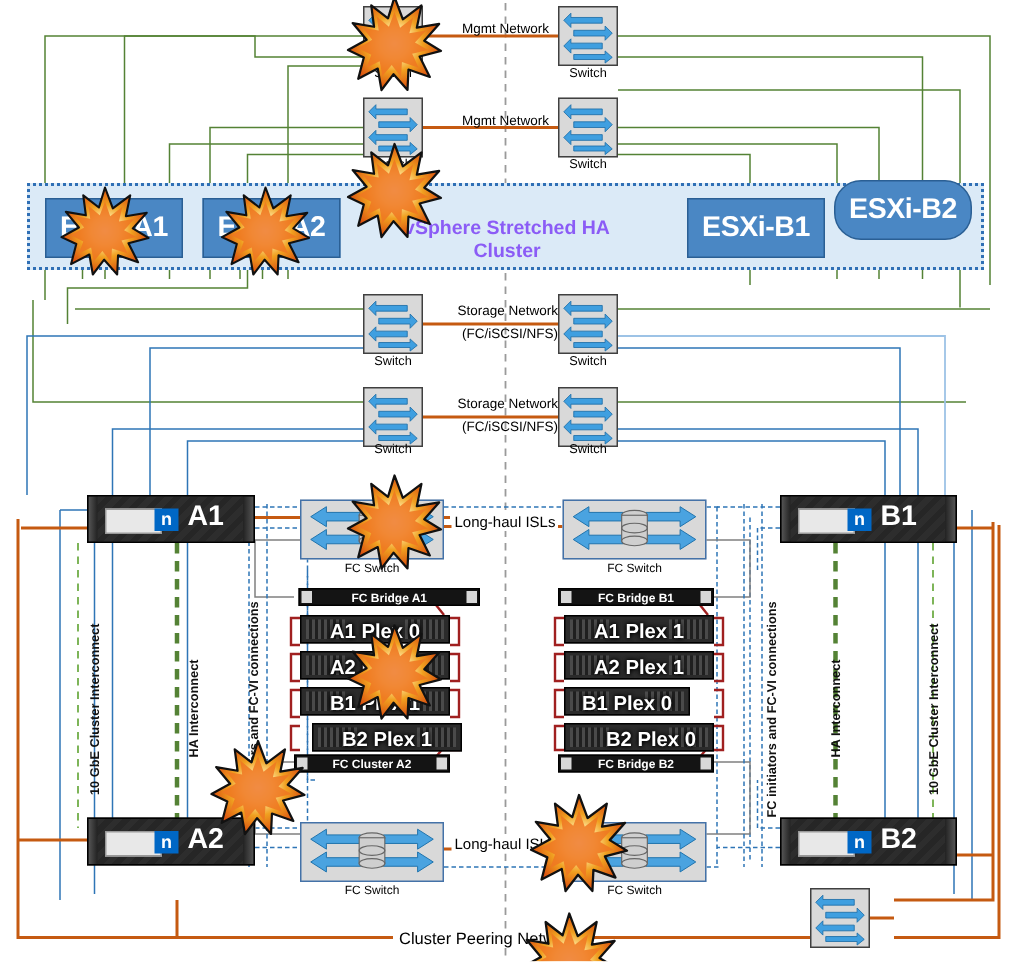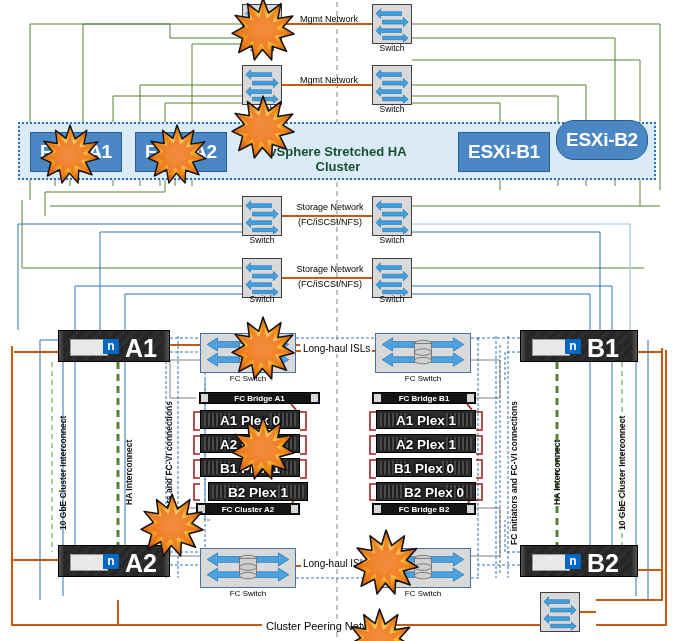--- a/index.html
+++ b/index.html
@@ -14,54 +14,54 @@
 
   
   .fcsw{position:absolute;width:96px;height:40px;background:#d9d9d9;border:1.4px solid #4472a8;box-sizing:border-box;}
   .fcsw svg{width:100%;height:100%;display:block;}
 
   
   .esxi{position:absolute;background:#4a87c4;border:1.2px solid #2a5f94;color:#fff;
         display:flex;align-items:center;justify-content:center;
         font-size:19px;font-weight:700;letter-spacing:-.3px;}
   .clusterbox{position:absolute;background:#dbeaf7;border:2.2px dotted #2f6fb5;box-sizing:border-box;}
-  .cluster-title{position:absolute;font-size:13px;font-weight:700;color:#14532d;}
+  .cluster-title{position:absolute;font-size:13px;font-weight:700;color:#8b5cf6;}
 
   
   .ctrl{position:absolute;height:32px;background:#1e1e1e;border:1.5px solid #000;box-sizing:border-box;
         display:flex;align-items:center;overflow:hidden;}
   .ctrl .bezel{flex:0 0 6px;height:100%;background:linear-gradient(90deg,#555,#222);}
   .ctrl .body{flex:1;height:100%;position:relative;
         background:
           repeating-linear-gradient(135deg, #2d2d2d 0 4px, #262626 4px 8px),
           #262626;}
   .ctrl .plate{position:absolute;left:5px;top:8px;width:36px;height:15px;background:#e8e8e8;border:1px solid #999;}
   .ctrl .nlogo{position:absolute;left:38px;top:8px;width:16px;height:15px;background:#0067c5;
         color:#fff;font-size:12px;font-weight:700;line-height:15px;text-align:center;}
-  .ctrl .name{position:absolute;left:60px;top:3px;color:#fff;font-size:25px;font-weight:700;}
+  .ctrl .name{position:absolute;left:60px;top:3px;color:#fff;font-size:19px;font-weight:700;}
   .ctrl .endcap{flex:0 0 7px;height:100%;background:linear-gradient(90deg,#222,#555);}
 
   
   .shelf{position:absolute;height:19px;background:#2b2b2b;border:1px solid #000;box-sizing:border-box;
          display:flex;align-items:flex-end;justify-content:center;overflow:hidden;}
   .shelf::before,.shelf::after{content:"";position:absolute;top:2px;bottom:2px;width:26px;
          background:repeating-linear-gradient(90deg,#4a4a4a 0 2px,#1f1f1f 2px 4px);}
   .shelf::before{left:3px;} .shelf::after{right:3px;}
   .shelf .lbl{position:relative;z-index:2;color:#fff;font-size:13.5px;font-weight:700;
          text-shadow:0 0 3px #000,0 0 3px #000;}
 
   
   .bridge{position:absolute;height:12px;background:#141414;border:1px solid #000;box-sizing:border-box;
           display:flex;align-items:center;justify-content:center;}
   .bridge .cap{position:absolute;top:1px;bottom:1px;width:7px;background:#d8d8d8;}
   .bridge .capl{left:1px;} .bridge .capr{right:1px;}
   .bridge .lbl{color:#fff;font-size:8px;font-weight:700;position:relative;z-index:2;}
 
   
-  .netlabel{position:absolute;font-size:9px;color:#000;white-space:nowrap;text-align:center;}
+  .netlabel{position:absolute;font-size:9px;color:#000;white-space:nowrap;text-align:right;}
   .vlabel{position:absolute;font-size:8.5px;font-weight:700;color:#111;white-space:nowrap;
           transform-origin:0 0;transform:rotate(-90deg);}
   .isl{position:absolute;font-size:10px;color:#000;background:#fff;padding:0 2px;white-space:nowrap;}
   .peer{position:absolute;font-size:11px;color:#000;background:#fff;padding:0 4px;white-space:nowrap;}
   .fcsw-cap{position:absolute;width:96px;text-align:center;font-size:8px;color:#000;}
 </style>
 </head>
 <body>
 
 <div id="stage">
@@ -454,21 +454,21 @@
     <div class="cap capl"></div>
     <div class="lbl">FC Bridge B1</div>
     <div class="cap capr"></div>
   </div>
   <div class="shelf" style="left:376px;top:410px;width:100px;">
     <span class="lbl">A1 Plex 1</span>
   </div>
   <div class="shelf" style="left:376px;top:434px;width:100px;">
     <span class="lbl">A2 Plex 1</span>
   </div>
-  <div class="shelf" style="left:376px;top:458px;width:96px;">
+  <div class="shelf" style="left:376px;top:458px;width:84px;">
     <span class="lbl">B1 Plex 0</span>
   </div>
   <div class="shelf" style="left:376px;top:482px;width:100px;padding-left:16px;">
     <span class="lbl">B2 Plex 0</span>
   </div>
   <div class="bridge" style="left:372px;top:503px;width:104px;">
     <div class="cap capl"></div>
     <div class="lbl">FC Bridge B2</div>
     <div class="cap capr"></div>
   </div>

